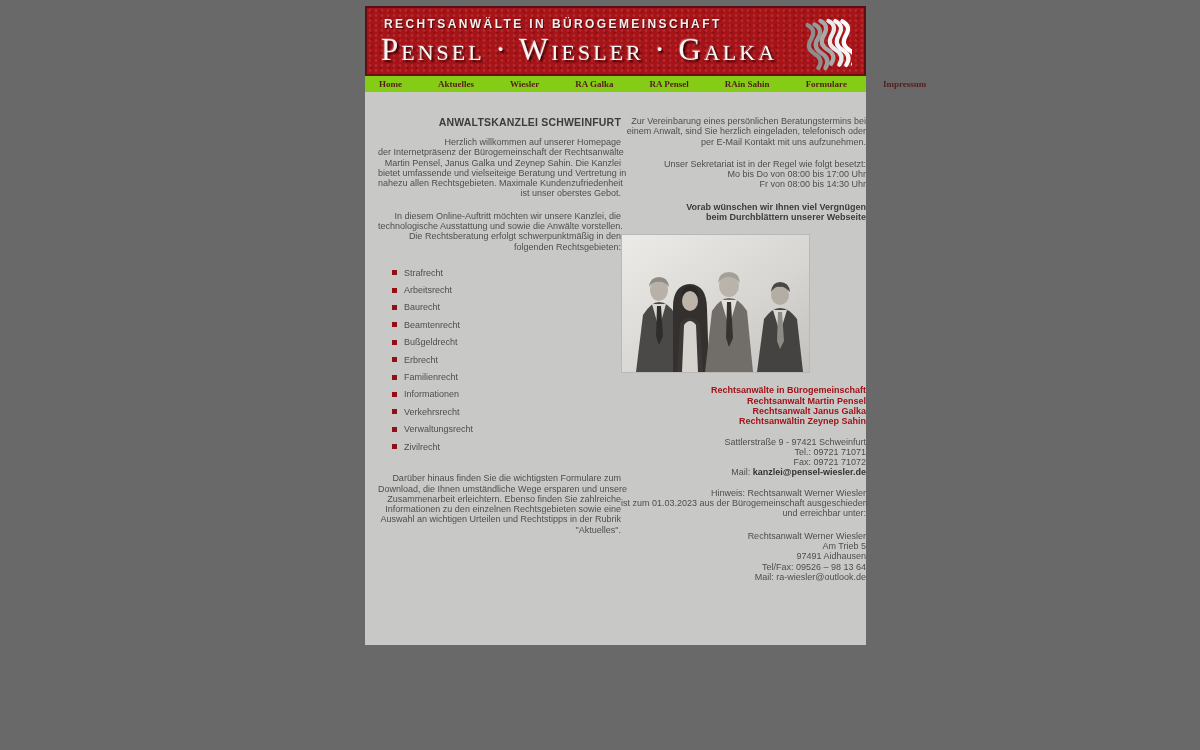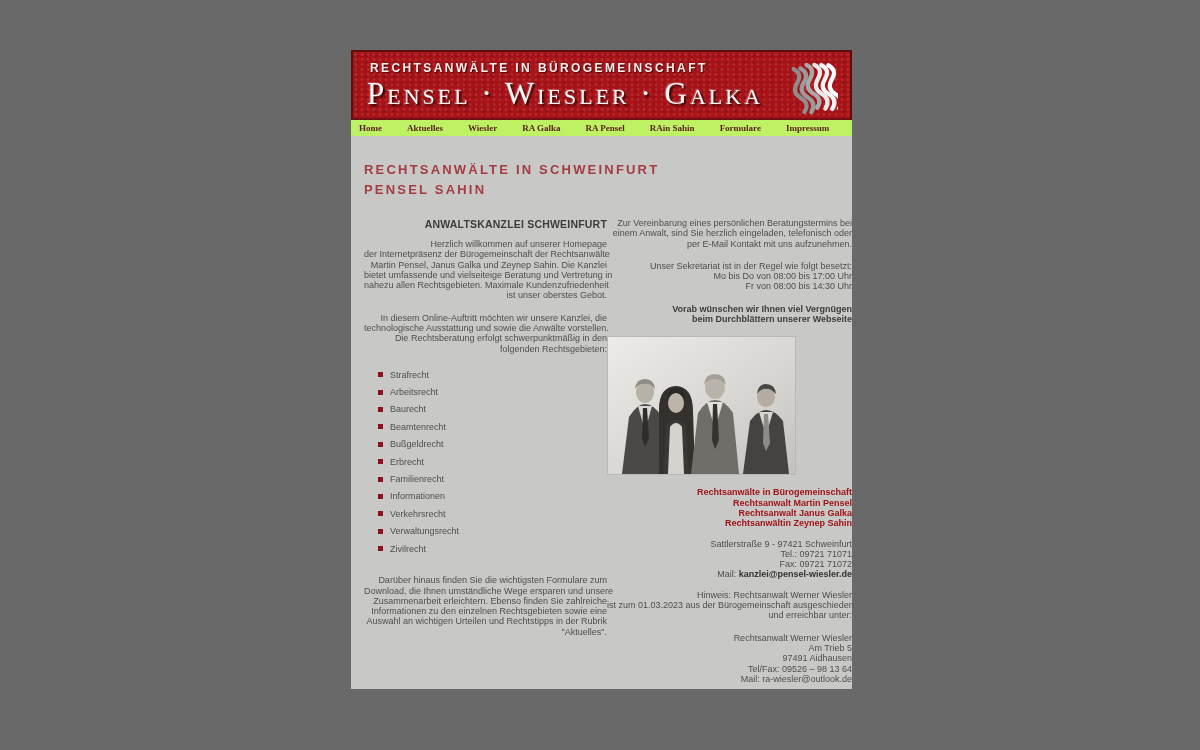--- a/index.html
+++ b/index.html
@@ -3,21 +3,21 @@
 <meta charset="utf-8">
 <style>
   html,body{margin:0;padding:0;}
   body{
     width:1200px;height:750px;position:relative;
     background:#696969;
     font-family:"Liberation Sans", sans-serif;
     overflow:hidden;
   }
   .page{
-    position:absolute;left:351px;top:6px;width:501px;height:639px;margin-top:44px;
+    position:absolute;left:365px;top:6px;width:501px;height:639px;
   }
   
   .banner{
     position:relative;height:70px;box-sizing:border-box;
     background-color:#a81318;
     background-image:
       radial-gradient(circle, rgba(255,255,255,.10) 0 1px, transparent 1.8px),
       radial-gradient(circle, rgba(0,0,0,.14) 0 1px, transparent 2px);
     background-size:6px 5px, 9px 7px;
     border:2px solid #5c0e11;
@@ -34,23 +34,23 @@
     font-family:"Liberation Serif", serif;
     font-variant:small-caps;
     font-size:31px;letter-spacing:3px;line-height:34px;
     color:#f7f6f5;
     text-shadow:-1px -1px 0 rgba(255,255,255,.25), 2px 2px 2px rgba(40,0,0,.9);
     white-space:nowrap;
   }
   .logo{position:absolute;right:12px;top:6px;}
   
   .nav{
-    height:16px;background:#bef264;
+    height:16px;background:#84cc16;
     display:flex;align-items:center;
-    padding-left:8px;gap:25px;
+    padding-left:14px;gap:36px;
   }
   .nav-link{
     font-family:"Liberation Serif", serif;
     font-weight:bold;font-size:9px;color:#591c1c;
     text-decoration:none;white-space:nowrap;cursor:pointer;
   }
   
   .content{
     box-sizing:border-box;height:553px;background:#c8c8c6;
     padding:24px 13px 0 13px;
@@ -126,22 +126,20 @@
 
       <a class="nav-link">RAin Sahin</a>
 
       <a class="nav-link">Formulare</a>
 
       <a class="nav-link">Impressum</a>
     </nav>
 
   <div class="content">
 
-    <h1 class="page-title">RECHTSANWÄLTE IN SCHWEINFURT
-PENSEL SAHIN</h1>
 
     <div class="cols">
 
       <div class="col-left">
         <h2>ANWALTSKANZLEI SCHWEINFURT</h2>
         <p class="body-text">Herzlich willkommen auf unserer Homepage
 der Internetpräsenz der Bürogemeinschaft der Rechtsanwälte
 Martin Pensel, Janus Galka und Zeynep Sahin. Die Kanzlei
 bietet umfassende und vielseiteige Beratung und Vertretung in
 nahezu allen Rechtsgebieten. Maximale Kundenzufriedenheit

